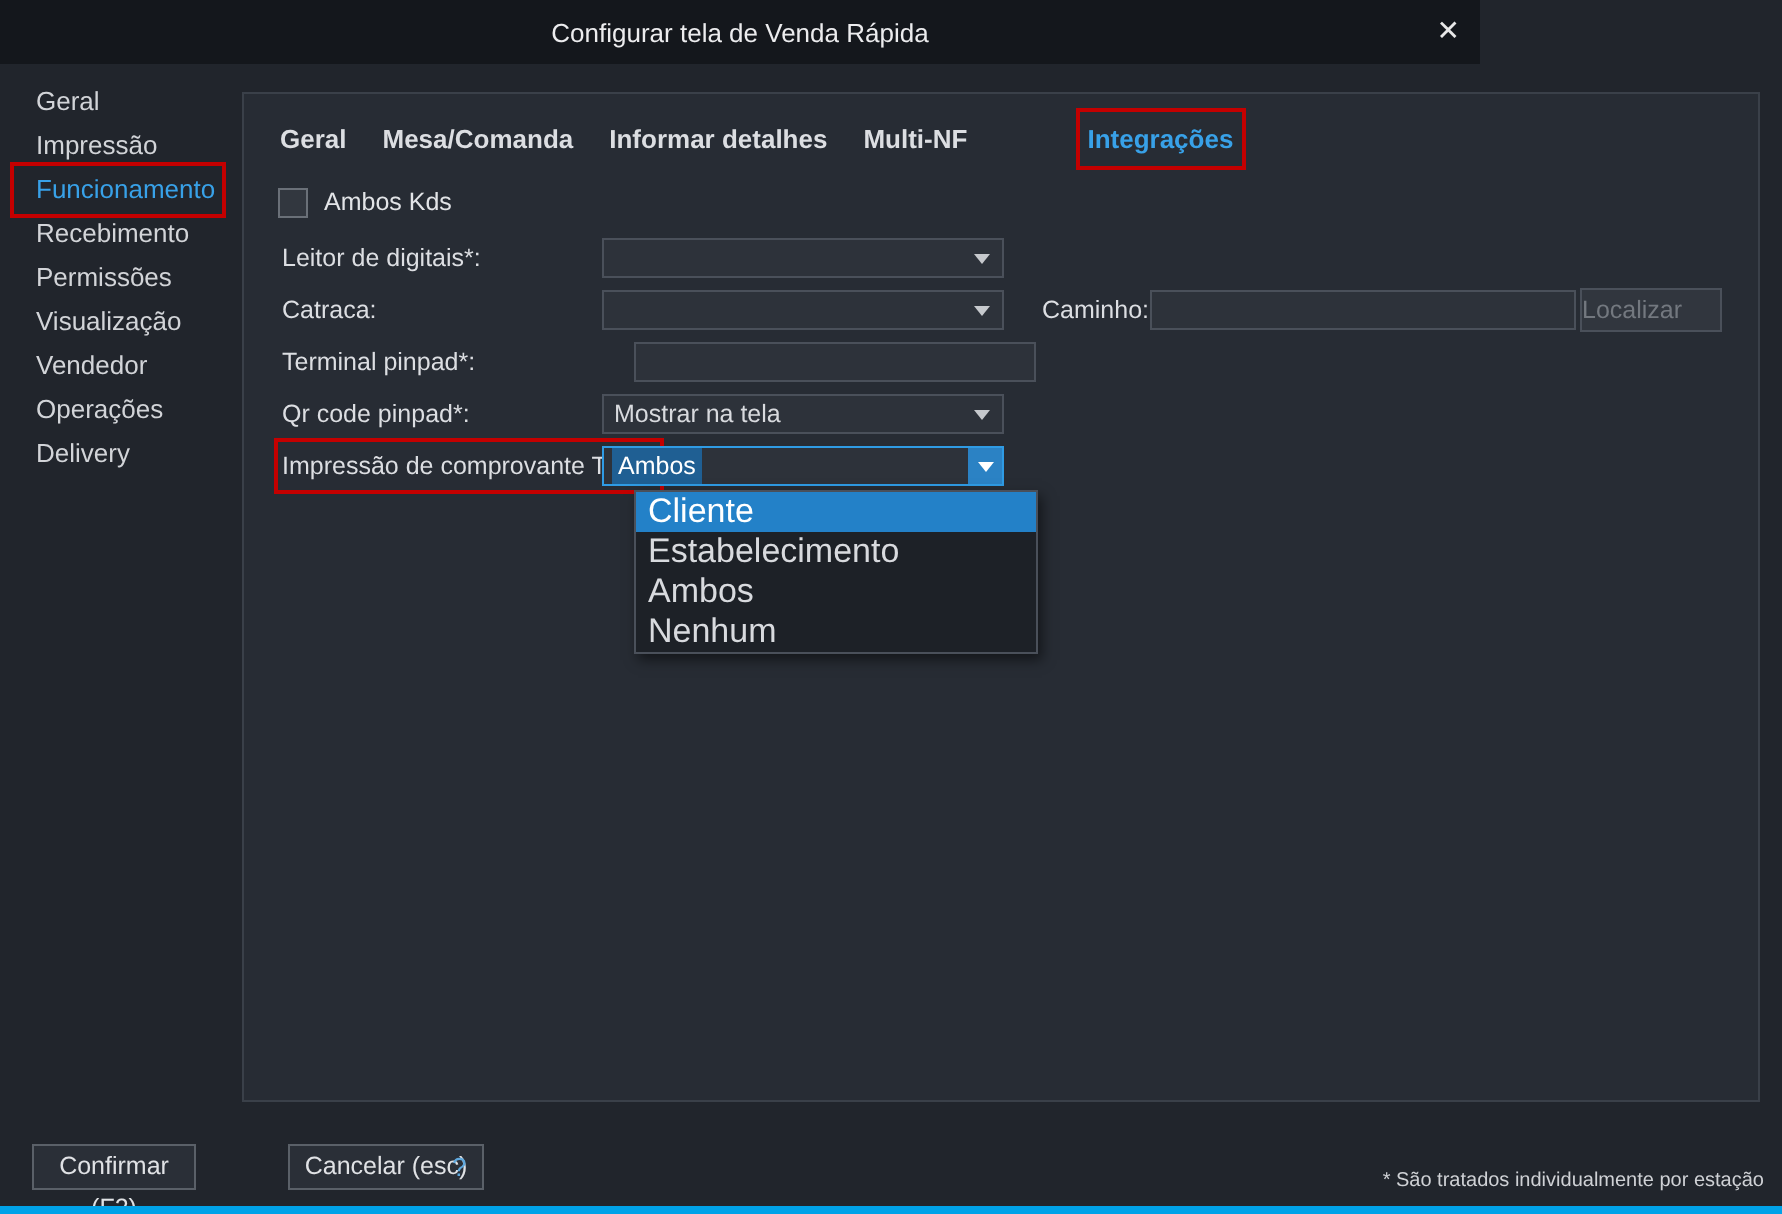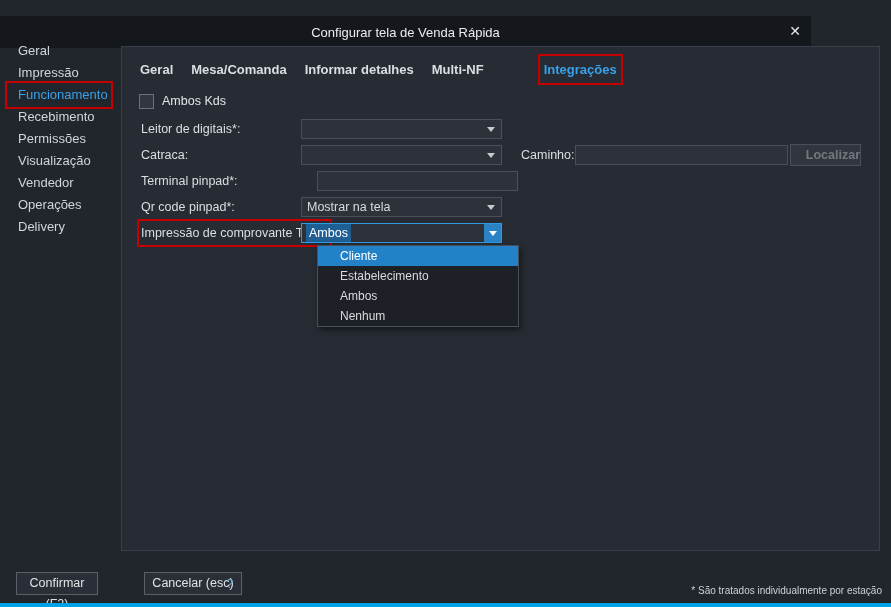--- a/index.html
+++ b/index.html
@@ -7,21 +7,21 @@
   body {
     position: relative;
     background: #21252c;
     font-family: "Liberation Sans", sans-serif;
     font-size: 13px;
     color: #d8dade;
     overflow: hidden;
   }
   
   .titlebar {
-    position: absolute; top:16px; left:0; width:811px; height:32px;
+    position: absolute; top:0; left:0; width:740px; height:32px;
     background: #14171c;
     display:flex; align-items:center; justify-content:center;
   }
   .titlebar .title { color:#ececee; font-size:13px; }
   .close-btn {
     position:absolute; top:6px; right:10px;
     color:#e8e8e8; font-size:14px; line-height:18px; cursor:pointer;
   }
   
   .sidebar { position:absolute; left:0; top:40px; width:118px; }
@@ -80,39 +80,39 @@
     background:#2d323a; border:1px solid #4a505a;
     color:#d8dade; font-size:12.5px; padding:0 5px;
     font-family:"Liberation Sans", sans-serif;
   }
   .ti-main { left:195px; width:201px; }
   .caminho-label { position:absolute; left:399px; top:0; height:20px; line-height:20px; font-size:12.5px; color:#dcdee2; }
   .caminho-field { left:453px; width:213px; }
   .localizar-btn {
     position:absolute; left:668px; top:-1px; width:71px; height:22px;
     background:#31363e; border:1px solid #4a505a; color:#73787f;
-    font-size:12.5px; text-align:right; line-height:20px; cursor:default;font-weight:bold;
+    font-size:12.5px; text-align:left; line-height:20px; cursor:default;
   }
   
   .combo-tef { border:1px solid #2f9be4; }
   .combo-tef .combo-value { background:#1f5f93; color:#ffffff; padding:0 3px; left:4px; }
   .combo-tef .arrow-box {
     position:absolute; right:0; top:0; width:17px; height:18px; background:#2b82c4;
   }
   .combo-tef .chev { right:4px; top:7px; border-top-color:#ffffff; }
   
   .droplist {
     position:absolute; left:195px; top:198px; width:202px;
     background:#1d2127; border:1px solid #4a505a;
     box-shadow:2px 3px 6px rgba(0,0,0,0.5);
     z-index:5;
   }
   .drop-item {
-    height:20px; line-height:20px; padding-left:22px;
-    font-size:12px; color:#d8dade; cursor:pointer; white-space:nowrap;
+    height:20px; line-height:20px; padding-left:6px;
+    font-size:17px; color:#d8dade; cursor:pointer; white-space:nowrap;
   }
   .drop-item.highlight { background:#2381c8; color:#ffffff; }
   
   .footer-btn {
     position:absolute; top:572px; height:23px;
     background:#2a2f37; border:1px solid #5a6068; color:#e0e2e5;
     font-size:12.5px; text-align:center; line-height:21px; cursor:pointer;
     font-family:"Liberation Sans", sans-serif;
   }
   .confirm-btn { left:16px; width:82px; }

